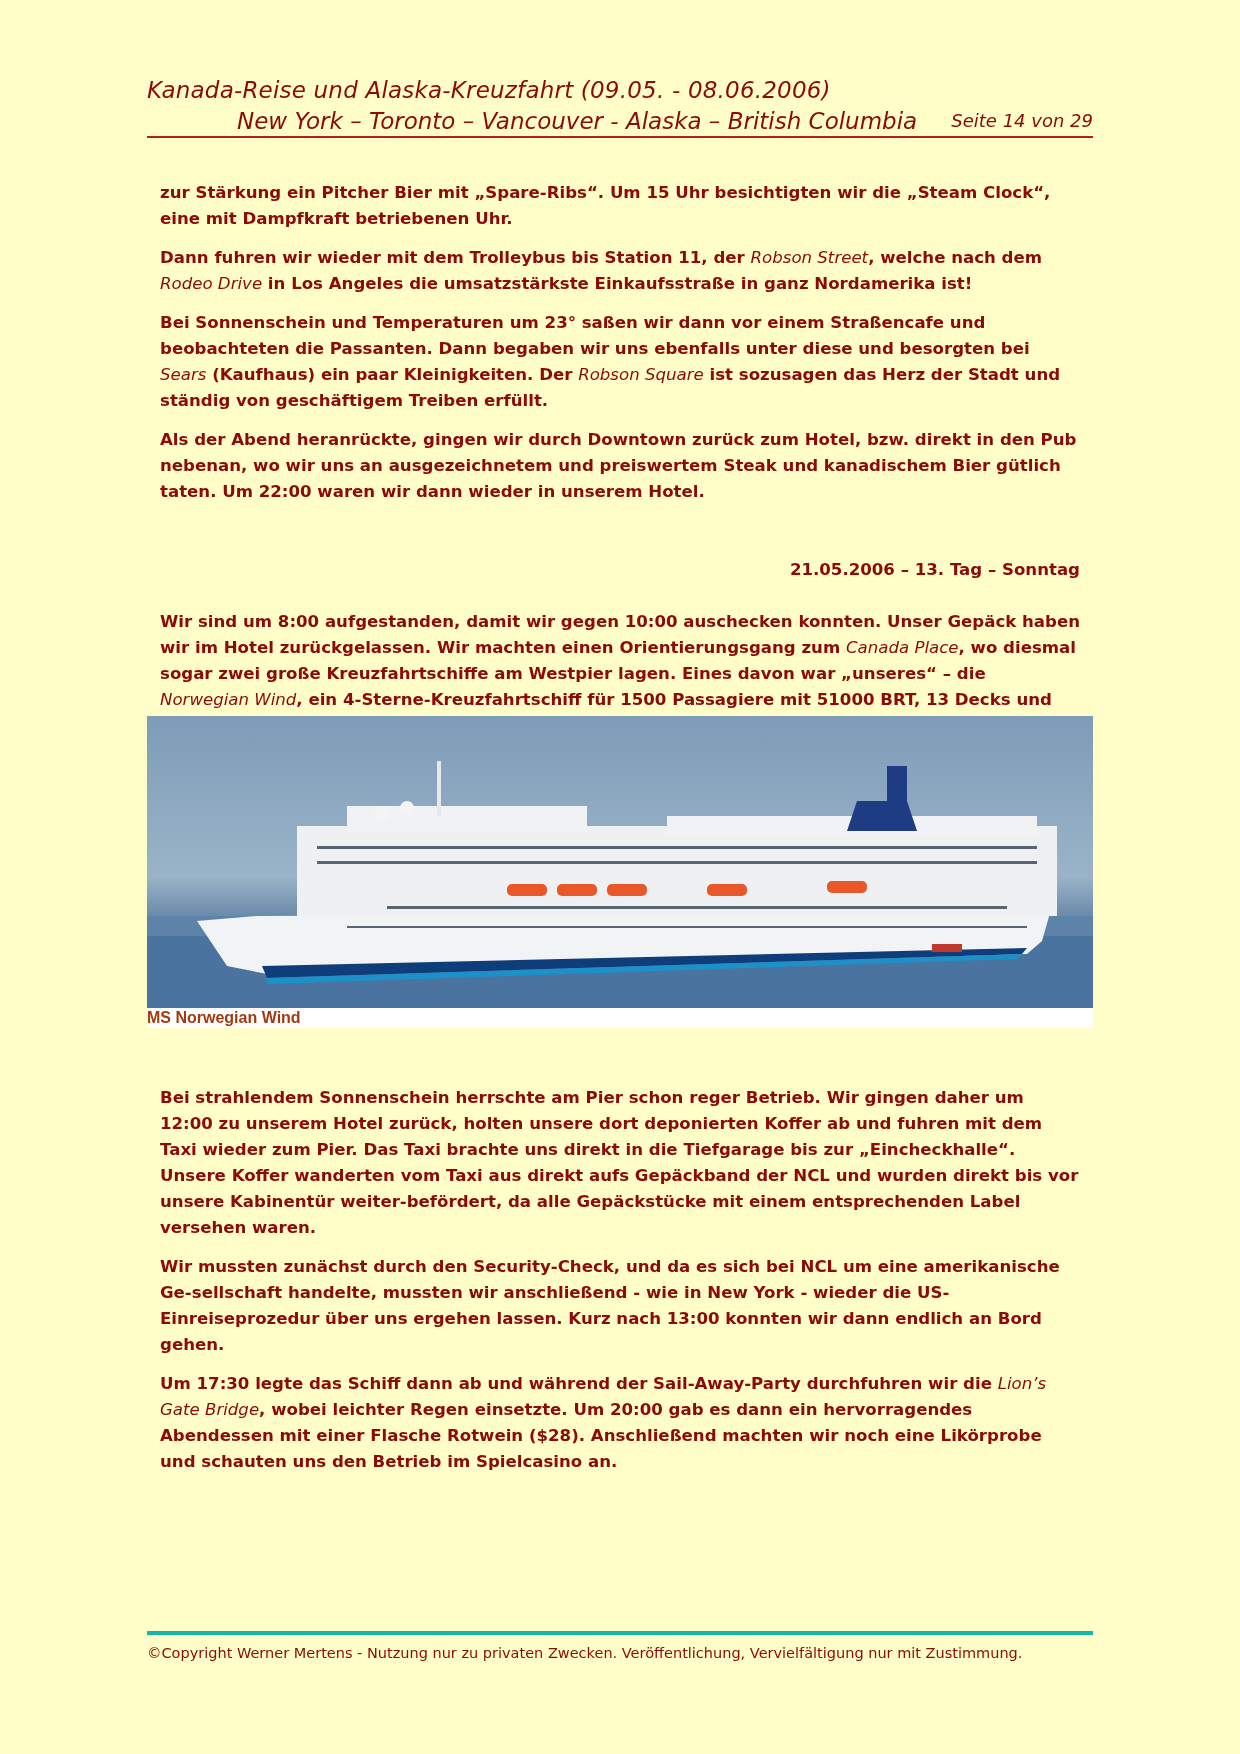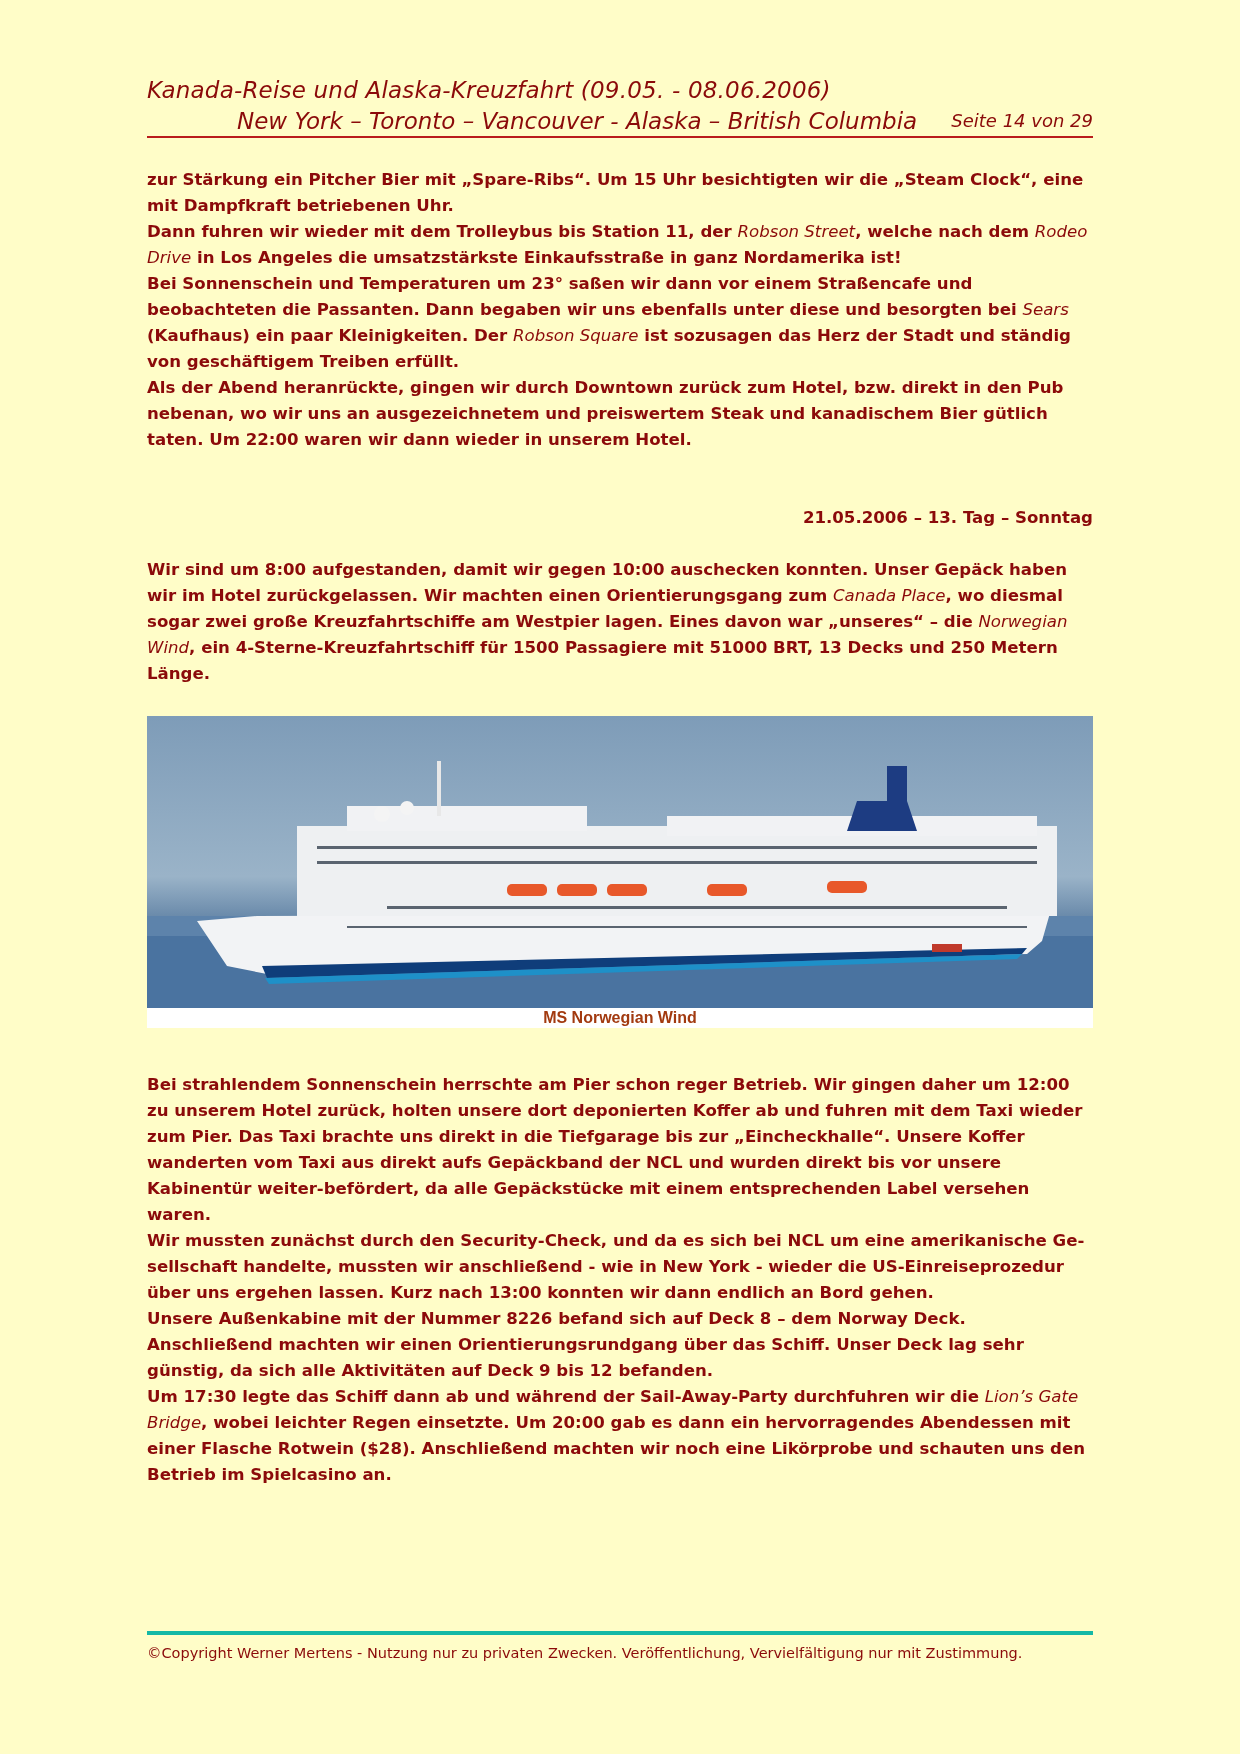--- a/index.html
+++ b/index.html
@@ -22,36 +22,36 @@
       position: relative; font-style: italic; font-size: 23px; line-height: 30px;
       border-bottom: 2px solid #b91c1c; padding-left: 90px; height: 30px;
     }
     .header-line2 .page {
       position: absolute; right: 0; bottom: 0; font-size: 18px; font-style: italic;
     }
     .content {
       position: absolute; left: 147px; top: 167px; width: 946px;
       font-size: 16.6px; line-height: 26px; font-weight: bold;
     }
-    .content p { margin: 0; }
+    .content p { margin: 13px; }
     .content em { font-style: italic; font-weight: normal; }
     .day-head { text-align: right; margin-top: 52px !important; }
     .day-sub { text-align: center; }
     .para-gap { margin-top: 26px !important; }
     .figure {
       position: absolute; left: 147px; top: 716px; width: 946px; height: 312px;
       background: #fff;
     }
     .photo {
       position: absolute; left: 0; top: 0; width: 946px; height: 292px;
       background: linear-gradient(#7E9CB8 0%, #9AB3C8 55%, #5E80A3 72%, #3E6590 100%);
       overflow: hidden;
     }
     .caption {
-      position: absolute; left: 0; bottom: 0; width: 100%; text-align: center;
+      position: absolute; left: 0; bottom: 0; width: 100%; 
       font-family: "Liberation Sans", sans-serif; font-weight: bold; font-size: 16px;
       color: #A23A10; line-height: 20px;
     }
     .footer {
       position: absolute; left: 147px; top: 1631px; width: 946px;
       border-top: 4px solid #14b8a6; padding-top: 6px;
       font-size: 14.5px; line-height: 24px;
     }
   </style>
 </head>
@@ -115,20 +115,19 @@
       <rect x="785" y="228" width="30" height="8" fill="#C0392B"></rect>
     </svg>
   </div>
   <div class="caption">MS Norwegian Wind</div>
 </div>
 
 <div class="content" style="top:1072px;">
   <div>
       <p><span>Bei strahlendem Sonnenschein herrschte am Pier schon reger Betrieb. Wir gingen daher um 12:00 zu unserem Hotel zurück, holten unsere dort deponierten Koffer ab und fuhren mit dem Taxi wieder zum Pier. Das Taxi brachte uns direkt in die Tiefgarage bis zur „Eincheckhalle“. Unsere Koffer wanderten vom Taxi aus direkt aufs Gepäckband der NCL und wurden direkt bis vor unsere Kabinentür weiter-befördert, da alle Gepäckstücke mit einem entsprechenden Label versehen waren.</span></p>
       <p><span>Wir mussten zunächst durch den Security-Check, und da es sich bei NCL um eine amerikanische Ge-sellschaft handelte, mussten wir anschließend - wie in New York - wieder die US-Einreiseprozedur über uns ergehen lassen. Kurz nach 13:00 konnten wir dann endlich an Bord gehen.</span></p>
-      <p><span>Unsere Außenkabine mit der Nummer 8226 befand sich auf Deck 8 – dem Norway Deck. Anschließend machten wir einen Orientierungsrundgang über das Schiff. Unser Deck lag sehr günstig, da sich alle Aktivitäten auf Deck 9 bis 12 befanden.</span></p>
       <p><span>Um 17:30 legte das Schiff dann ab und während der Sail-Away-Party durchfuhren wir die </span><em>Lion’s Gate Bridge</em><span>, wobei leichter Regen einsetzte. Um 20:00 gab es dann ein hervorragendes Abendessen mit einer Flasche Rotwein ($28). Anschließend machten wir noch eine Likörprobe und schauten uns den Betrieb im Spielcasino an.</span></p>
     </div>
 </div>
 
 <div class="footer">
   <span>©Copyright Werner Mertens - Nutzung nur zu privaten Zwecken.  Veröffentlichung, Vervielfältigung nur mit Zustimmung.</span>
 </div>
 
 </body></html>

